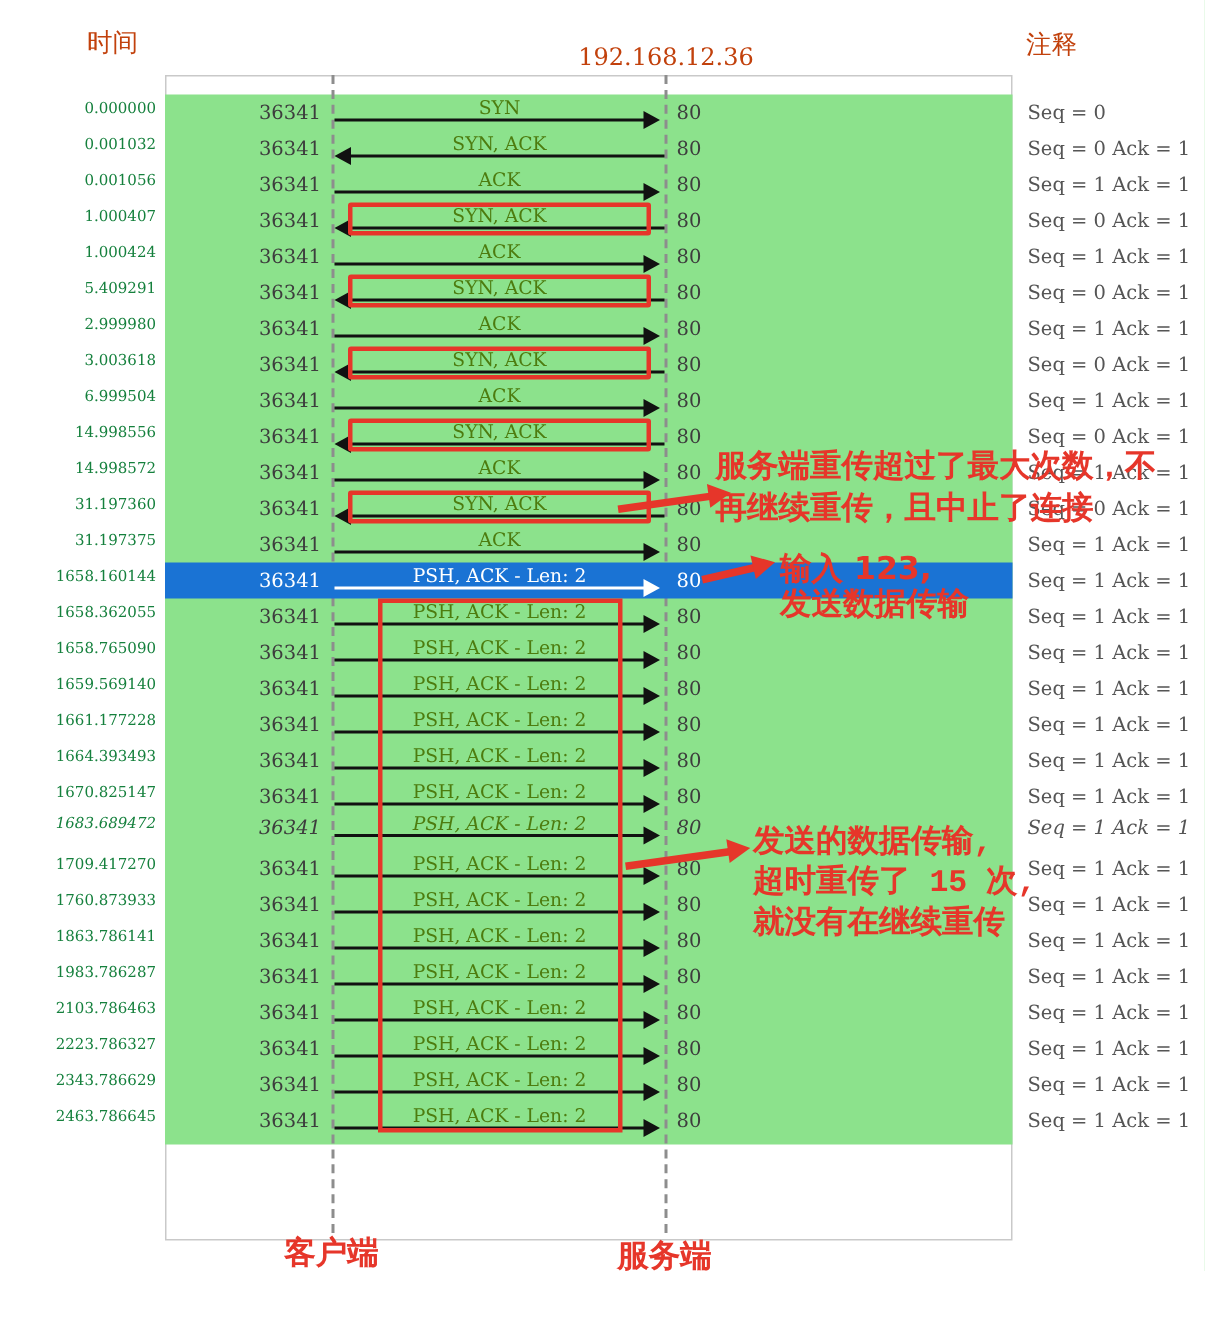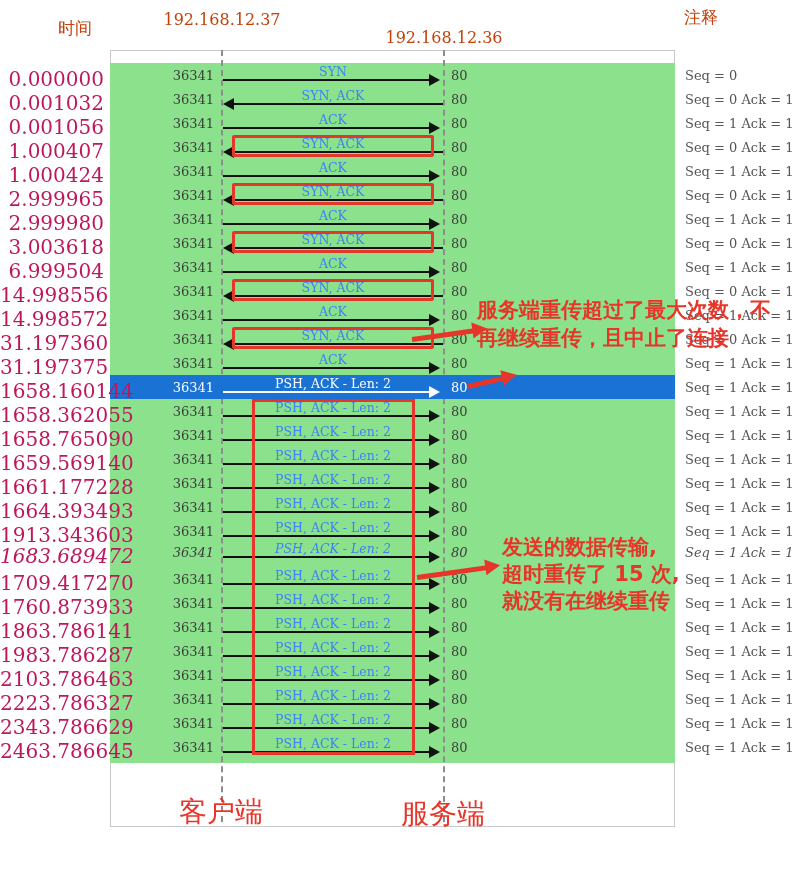--- a/index.html
+++ b/index.html
@@ -9,37 +9,37 @@
   }
   html,body{margin:0;padding:0;background:#fff;}
   .stage{position:relative;width:803px;height:880px;background:#fff;
          font-family:"DejaVu Serif", serif;overflow:hidden;}
 
   
   .hdr{position:absolute;color:#c2410c;white-space:nowrap;}
   #hdr-time{left:40px;top:17px;width:70px;text-align:center;font-size:17px;}
   #hdr-ip1{left:122px;top:10px;width:200px;text-align:center;font-size:16px;}
   #hdr-ip2{left:344px;top:28px;width:200px;text-align:center;font-size:16px;}
-  #hdr-comment{left:684px;top:6px;width:70px;font-size:17px;}
+  #hdr-comment{left:684px;top:18px;width:70px;font-size:17px;}
 
   
   .plot{position:absolute;left:110px;top:50px;width:565px;height:777px;
         border:1px solid #c9c9c9;background:#fff;box-sizing:border-box;}
   .band{position:absolute;left:110px;top:63px;width:565px;height:700px;background:var(--green);}
   .vline{position:absolute;top:50px;height:772px;width:0;border-left:2px dashed #8d8d8d;}
   #vline-client{left:221px;}
   #vline-server{left:443px;}
 
   
   .row{position:absolute;left:0;width:803px;height:24px;}
   .row .hl{position:absolute;left:110px;top:0;width:565px;height:24px;background:var(--blue);}
-  .row .time{position:absolute;left:0;top:4px;width:104px;text-align:right;font-size:20px;color:#be185d;}
+  .row .time{position:absolute;left:0;top:4px;width:104px;text-align:right;font-size:10px;color:#15803d;}
   .row .pl{position:absolute;left:148px;top:5px;width:66px;text-align:right;font-size:13px;color:#3d3d3d;}
   .row .pr{position:absolute;left:451px;top:5px;width:40px;font-size:13px;color:#3d3d3d;}
-  .row .lbl{position:absolute;left:232px;top:1px;width:202px;text-align:center;font-size:12.5px;color:#3b82f6;}
+  .row .lbl{position:absolute;left:232px;top:1px;width:202px;text-align:center;font-size:12.5px;color:#4d7c0f;}
   .row .ln{position:absolute;top:16px;height:2px;background:#111;}
   .row .ln.r{left:223px;width:208px;}
   .row .ln.l{left:232px;width:211px;}
   .row .ah{position:absolute;top:11px;width:0;height:0;border-top:6px solid transparent;border-bottom:6px solid transparent;}
   .row .ah.r{left:429px;border-left:11px solid #111;}
   .row .ah.l{left:223px;border-right:11px solid #111;}
   .row.white .pl,.row.white .pr,.row.white .lbl{color:#fff;}
   .row.white .ln{background:#fff;}
   .row.white .ah.r{border-left-color:#fff;}
   .row .rbox{position:absolute;left:232px;top:0;width:202px;height:22px;
@@ -47,44 +47,43 @@
 
   
   .bigbox{position:absolute;left:252px;top:399px;width:163px;height:356px;
           border:3px solid var(--red);box-sizing:border-box;}
 
   
   .ann{position:absolute;color:var(--red);font-family:"DejaVu Sans", sans-serif;
        font-weight:bold;font-size:21px;white-space:nowrap;}
   #ann1{left:477px;top:296px;line-height:28px;}
   #ann2{left:520px;top:368px;line-height:23px;}
-  #ann3{left:502px;top:534px;line-height:27px;}
+  #ann3{left:502px;top:549px;line-height:27px;font-family:Liberation Mono, monospace;}
 
   .red-arrow{position:absolute;height:16px;transform-origin:left center;}
   .red-arrow .shaft{position:absolute;left:0;top:6px;height:5px;right:13px;background:var(--red);}
   .red-arrow .head{position:absolute;right:0;top:0;width:0;height:0;
                    border-top:8px solid transparent;border-bottom:8px solid transparent;
                    border-left:15px solid var(--red);}
   #arrow1{left:412px;top:331px;width:76px;transform:rotate(-8deg);}
   #arrow2{left:468px;top:378px;width:50px;transform:rotate(-13deg);}
   #arrow3{left:417px;top:569px;width:84px;transform:rotate(-8deg);}
 
   
   .foot{position:absolute;color:var(--red);font-family:"DejaVu Sans", sans-serif;
-        font-weight:normal;font-size:28px;text-align:center;width:110px;}
+        font-weight:bold;font-size:21px;text-align:center;width:110px;margin-top:28px;}
   #foot-client{left:166px;top:793px;}
   #foot-server{left:388px;top:795px;}
 </style>
 <style>.row .cmt{position:absolute;left:685px;top:5px;width:118px;font-size:13px;color:#555;}</style></head>
 <body>
 
 <div class="stage">
 
   <div class="hdr" id="hdr-time">时间</div>
-  <div class="hdr" id="hdr-ip1">192.168.12.37</div>
   <div class="hdr" id="hdr-ip2">192.168.12.36</div>
   <div class="hdr" id="hdr-comment">注释</div>
 
   <div class="plot"></div>
   <div class="band"></div>
   <div class="vline" id="vline-client"></div>
   <div class="vline" id="vline-server"></div>
 
   <div id="rows">
       <div class="row" style="top: 63px;">
@@ -127,21 +126,21 @@
       <div class="row" style="top: 159px;">
         <div class="time">1.000424</div>
         <div class="pl">36341</div>
         <div class="lbl">ACK</div>
         <div class="ln r"></div>
         <div class="ah r"></div>
         <div class="pr">80</div>
         <div class="cmt">Seq = 1 Ack = 1</div>
       </div>
       <div class="row" style="top: 183px;">
-        <div class="time">2.999965</div>
+        <div class="time">5.409291</div>
         <div class="pl">36341</div>
         <div class="lbl">SYN, ACK</div>
         <div class="ln l"></div>
         <div class="ah l"></div>
         <div class="pr">80</div>
         <div class="cmt">Seq = 0 Ack = 1</div>
         <div class="rbox"></div>
       </div>
       <div class="row" style="top: 207px;">
         <div class="time">2.999980</div>
@@ -258,21 +257,21 @@
       <div class="row" style="top: 495px;">
         <div class="time">1664.393493</div>
         <div class="pl">36341</div>
         <div class="lbl">PSH, ACK - Len: 2</div>
         <div class="ln r"></div>
         <div class="ah r"></div>
         <div class="pr">80</div>
         <div class="cmt">Seq = 1 Ack = 1</div>
       </div>
       <div class="row" style="top: 519px;">
-        <div class="time">1913.343603</div>
+        <div class="time">1670.825147</div>
         <div class="pl">36341</div>
         <div class="lbl">PSH, ACK - Len: 2</div>
         <div class="ln r"></div>
         <div class="ah r"></div>
         <div class="pr">80</div>
         <div class="cmt">Seq = 1 Ack = 1</div>
       </div>
       <div class="row" style="top: 540px; font-style: italic;">
         <div class="time">1683.689472</div>
         <div class="pl">36341</div>
@@ -354,20 +353,24 @@
         <div class="pr">80</div>
         <div class="cmt">Seq = 1 Ack = 1</div>
       </div>
     </div>
 
   <div class="bigbox"></div>
 
   <div class="ann" id="ann1">
     <div>服务端重传超过了最大次数，不</div>
     <div>再继续重传，且中止了连接</div>
+  </div>
+  <div class="ann" id="ann2">
+    <div>输入 123,</div>
+    <div>发送数据传输</div>
   </div>
   <div class="ann" id="ann3">
     <div>发送的数据传输,</div>
     <div>超时重传了 15 次,</div>
     <div>就没有在继续重传</div>
   </div>
 
   <div class="red-arrow" id="arrow1">
     <div class="shaft"></div>
     <div class="head"></div>

